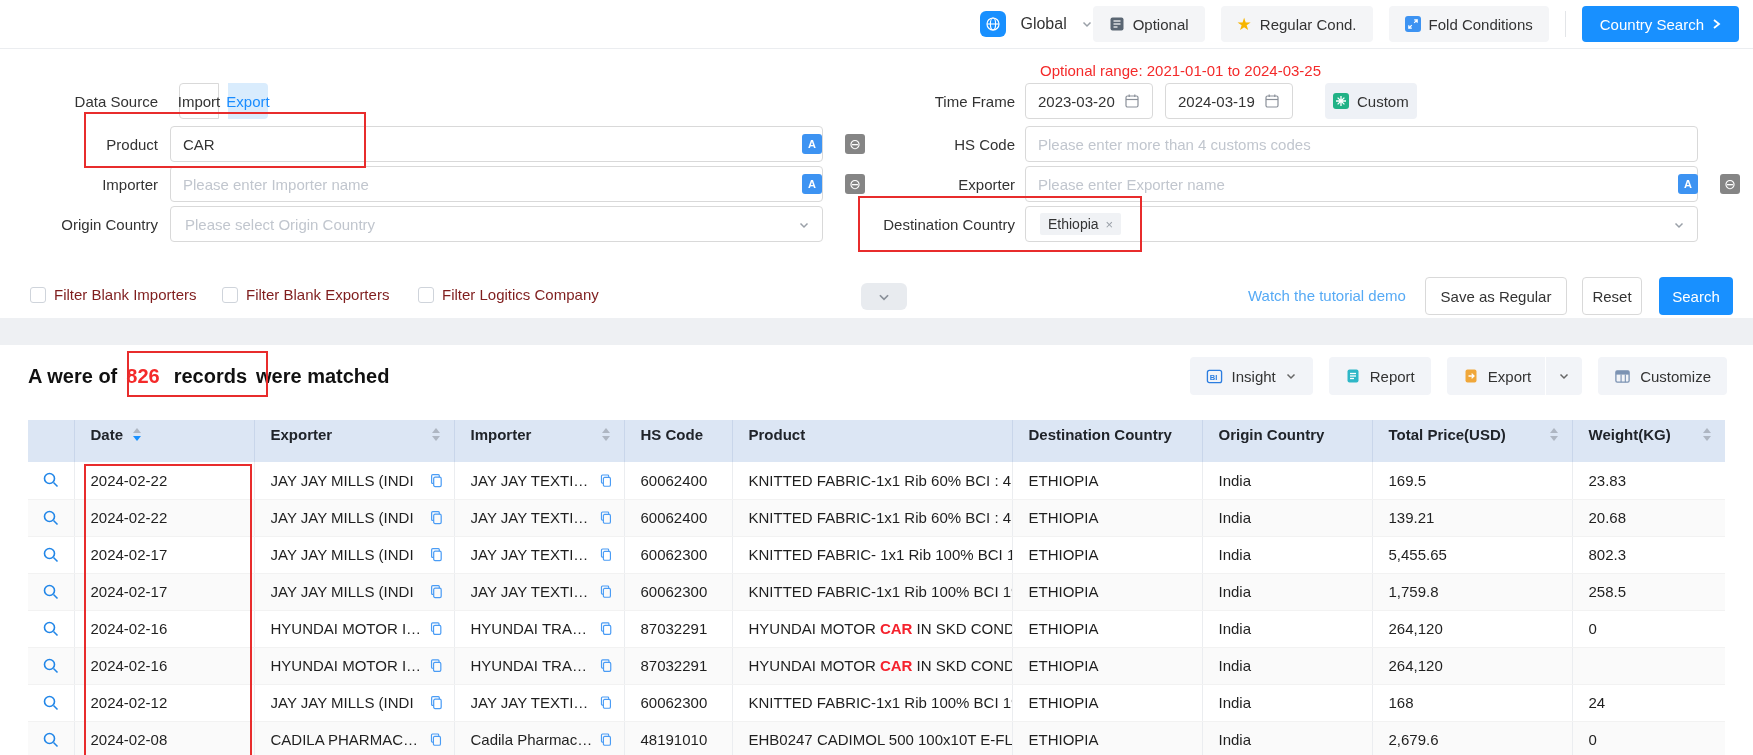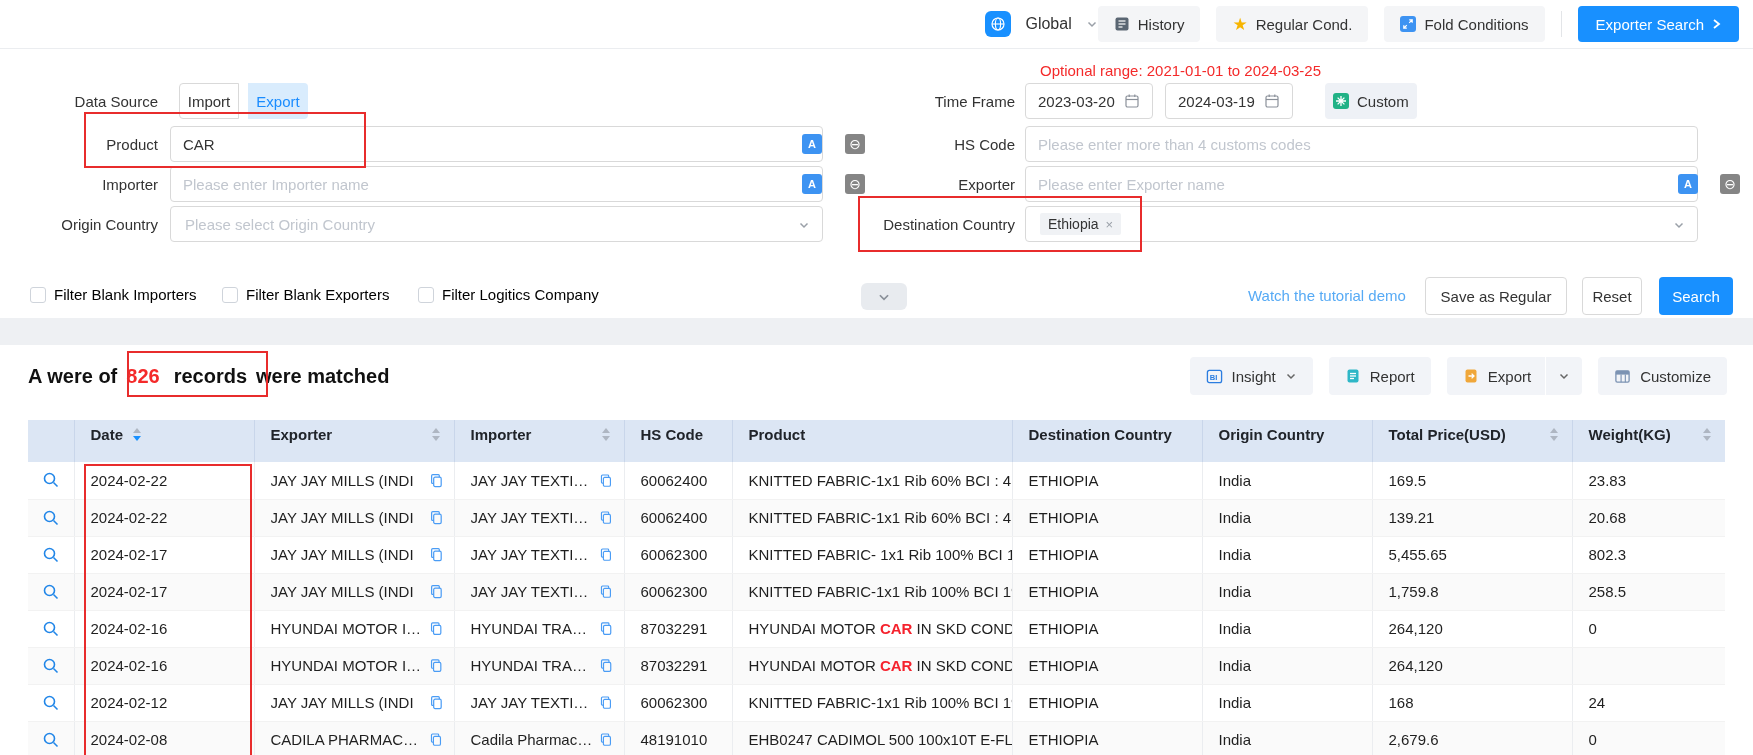--- a/index.html
+++ b/index.html
@@ -23,21 +23,21 @@
   
   .form-panel{position:absolute;top:56px;left:0;right:0;height:270px;background:#fff;text-decoration:underline;}
   .optional-range{position:absolute;left:1040px;top:6px;color:#f42a2a;font-size:15px;}
   .fcol-left{position:absolute;left:0;top:0;width:853px;height:100%;}
   .fcol-right{position:absolute;left:853px;top:0;right:0;height:100%;}
   .f-row{position:absolute;left:0;right:0;height:36px;display:flex;align-items:center;}
   .r1{top:27px}.r2{top:70px}.r3{top:110px}.r4{top:150px}
   .f-label{width:170px;padding-right:12px;box-sizing:border-box;text-align:right;color:#333;flex:none;}
   .f-label-r{width:172px;padding-right:10px;box-sizing:border-box;text-align:right;color:#333;flex:none;}
   .seg{display:flex;flex:none;}
-  .seg-tab{width:60px;height:36px;display:flex;align-items:center;justify-content:center;box-sizing:border-box;cursor:pointer;margin-left:9px;}
+  .seg-tab{width:40px;height:36px;display:flex;align-items:center;justify-content:center;box-sizing:border-box;cursor:pointer;margin-left:9px;}
   .seg-import{border:1px solid #d9d9d9;border-radius:4px 0 0 4px;background:#fff;color:#333;}
   .seg-export{border-radius:0 4px 4px 0;background:#d9ecfd;color:#1a8cff;}
   .selectbox{height:36px;border:1px solid #d9d9d9;border-radius:4px;box-sizing:border-box;background:#fff;
              display:flex;align-items:center;padding:0 14px;position:relative;cursor:pointer;}
   .sb-datasource{margin-left:10px;width:523px;}
   .sb-origin{width:653px;color:#c1c6ce;}
   .sb-dest{width:673px;}
   .sb-chev{position:absolute;right:12px;top:12px;}
   .txt-input{height:36px;border:1px solid #d9d9d9;border-radius:4px;box-sizing:border-box;padding:0 12px;
              font-size:15px;color:#333;font-family:inherit;outline:none;background:#fff;}
@@ -54,21 +54,21 @@
   .excl-left{left:845px;}
   .excl-right{left:867px;}
   .datebox{width:128px;height:36px;border:1px solid #d9d9d9;border-radius:4px;box-sizing:border-box;
            display:flex;align-items:center;justify-content:space-between;padding:0 12px;cursor:pointer;}
   .custom-btn{margin-left:32px;height:36px;background:#eef1f6;border-radius:4px;display:flex;align-items:center;
               gap:8px;padding:0 8px;cursor:pointer;}
   .tag{background:#f0f2f5;border-radius:2px;padding:3px 8px;font-size:14px;color:#333;display:flex;align-items:center;gap:7px;}
   .tag-x{color:#9aa0a8;font-size:13px;cursor:pointer;}
 
   .f-filters{position:absolute;left:0;right:0;top:224px;height:36px;}
-  .cbgrp{position:absolute;top:6px;display:flex;align-items:center;gap:8px;font-size:15px;color:#000000;}
+  .cbgrp{position:absolute;top:6px;display:flex;align-items:center;gap:8px;font-size:15px;color:#7f1d1d;}
   .cb{width:16px;height:16px;border:1px solid #cfd4db;border-radius:3px;background:#fff;box-sizing:border-box;cursor:pointer;}
   .cb1{left:30px}.cb2{left:222px}.cb3{left:418px}
   .collapse-pill{position:absolute;left:861px;top:3px;width:46px;height:27px;background:#e8ebef;border-radius:6px;
                  display:flex;align-items:center;justify-content:center;cursor:pointer;}
   .tutorial{position:absolute;left:1248px;top:7px;color:#56aaf5;font-size:15px;cursor:pointer;}
   .btn-plain{position:absolute;top:-3px;height:38px;background:#fff;border:1px solid #d9d9d9;border-radius:4px;
              display:flex;align-items:center;justify-content:center;font-size:15px;color:#333;box-sizing:border-box;cursor:pointer;}
   .btn-save{left:1425px;width:142px;}
   .btn-reset{left:1582px;width:60px;}
   .btn-search{position:absolute;top:-3px;left:1659px;width:74px;height:38px;background:#1890ff;border-radius:4px;
@@ -139,37 +139,37 @@
       </svg>
     </div>
     <div class="tb-right">
       <div class="tb-btn">
         <svg width="16" height="16" viewBox="0 0 16 16">
           <rect x="1.5" y="1.5" width="13" height="13" rx="2" fill="#5a6673"></rect>
           <line x1="4.5" y1="5" x2="11.5" y2="5" stroke="#fff" stroke-width="1.2"></line>
           <line x1="4.5" y1="8" x2="11.5" y2="8" stroke="#fff" stroke-width="1.2"></line>
           <line x1="4.5" y1="11" x2="8.5" y2="11" stroke="#fff" stroke-width="1.2"></line>
         </svg>
-        <span>History</span>
+        <span>Optional</span>
       </div>
       <div class="tb-btn">
         <span class="star">★</span>
         <span>Regular Cond.</span>
       </div>
       <div class="tb-btn">
         <svg width="16" height="16" viewBox="0 0 16 16">
           <rect width="16" height="16" rx="3" fill="#3d93f2"></rect>
           <path d="M3.5 12.5 L6.8 9.2 M3.8 9.2 L3.8 12.2 L6.8 12.2" fill="none" stroke="#fff" stroke-width="1.2"></path>
           <path d="M12.5 3.5 L9.2 6.8 M9.2 3.8 L12.2 3.8 L12.2 6.8" fill="none" stroke="#fff" stroke-width="1.2"></path>
         </svg>
         <span>Fold Conditions</span>
       </div>
       <div class="vdiv"></div>
       <div class="adv-btn">
-        <span>Exporter Search</span>
+        <span>Country Search</span>
         <svg width="9" height="12" viewBox="0 0 9 12">
           <path d="M2 2 L7 6 L2 10" fill="none" stroke="#fff" stroke-width="1.8"></path>
         </svg>
       </div>
     </div>
   </header>
 
   <section class="form-panel">
     <div class="optional-range">Optional range: 2021-01-01 to 2024-03-25</div>
 

